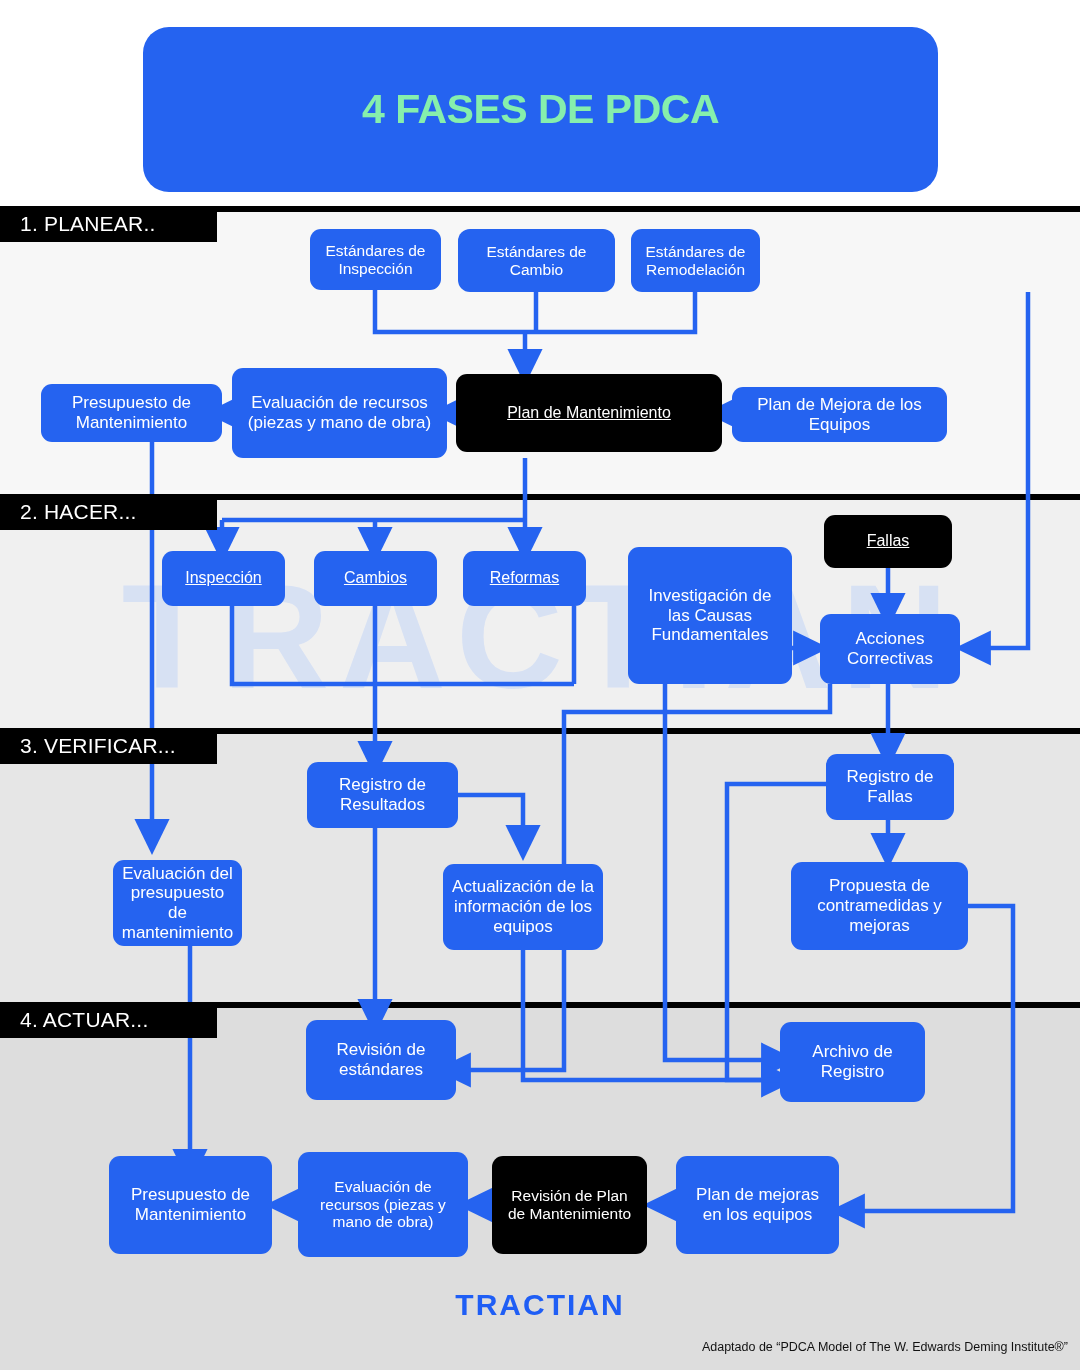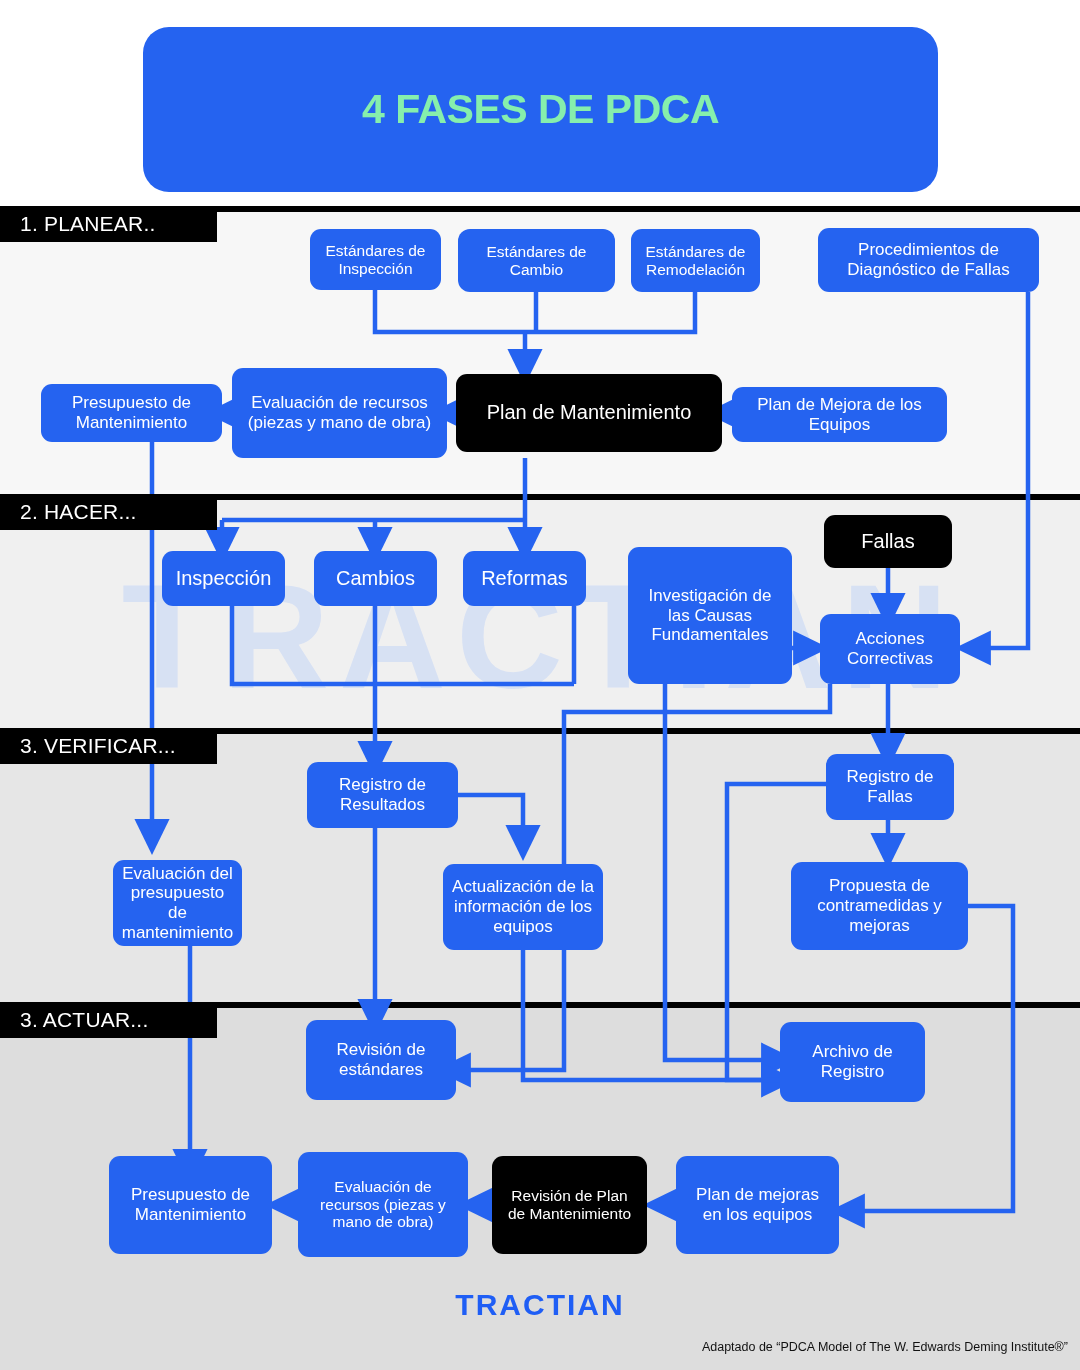--- a/index.html
+++ b/index.html
@@ -93,21 +93,21 @@
     border-radius: 11px;
     background: #2563f0;
     color: #ffffff;
     display: flex; align-items: center; justify-content: center;
     text-align: center;
     padding: 5px 9px;
     line-height: 1.16;
     font-size: 17px;
   }
   .node.dark { background: #000000; }
-  .node.big { font-size: 20px; }
+  .node.big { font-size: 16px; text-decoration: underline; }
   .node.small { font-size: 15.5px; }
 
   
   #footer { position: absolute; left: 0; top: 1285px; width: 1080px; height: 85px; background: #dddddd; }
   #brand {
     position: absolute; left: 0; top: 1288px; width: 1080px;
     text-align: center;
     font-size: 30px; font-weight: bold; letter-spacing: 2px;
     color: #1f5ef5;
     z-index: 6;
@@ -199,26 +199,25 @@
 
       <path d="M678,1205 L660,1205" marker-end="url(#ah)"></path>
       <path d="M490,1205 L474,1205" marker-end="url(#ah)"></path>
       <path d="M297,1205 L282,1205" marker-end="url(#ah)"></path>
     </g>
   </svg>
 
   <div class="phase-tag" id="tag-plan">1. PLANEAR..</div>
   <div class="phase-tag" id="tag-do">2. HACER...</div>
   <div class="phase-tag" id="tag-check">3. VERIFICAR...</div>
-  <div class="phase-tag" id="tag-act">3. ACTUAR...</div>
+  <div class="phase-tag" id="tag-act">4. ACTUAR...</div>
 
   <div class="node small" style="left:310px; top:229px; width:131px; height:61px;">Estándares de Inspección</div>
   <div class="node small" style="left:458px; top:229px; width:157px; height:63px;border-radius:12px;">Estándares de Cambio</div>
   <div class="node small" style="left:631px; top:229px; width:129px; height:63px;">Estándares de Remodelación</div>
-  <div class="node" style="left:818px; top:228px; width:221px; height:64px;">Procedimientos de Diagnóstico de Fallas</div>
 
   <div class="node" style="left:41px; top:384px; width:181px; height:58px;">Presupuesto de Mantenimiento</div>
   <div class="node" style="left:232px; top:368px; width:215px; height:90px;">Evaluación de recursos (piezas y mano de obra)</div>
   <div class="node dark big" style="left:456px; top:374px; width:266px; height:78px;">Plan de Mantenimiento</div>
   <div class="node" style="left:732px; top:387px; width:215px; height:55px;">Plan de Mejora de los Equipos</div>
 
   <div class="node big" style="left:162px; top:551px; width:123px; height:55px;">Inspección</div>
   <div class="node big" style="left:314px; top:551px; width:123px; height:55px;">Cambios</div>
   <div class="node big" style="left:463px; top:551px; width:123px; height:55px;">Reformas</div>
   <div class="node" style="left:628px; top:547px; width:164px; height:137px;">Investigación de las Causas Fundamentales</div>

